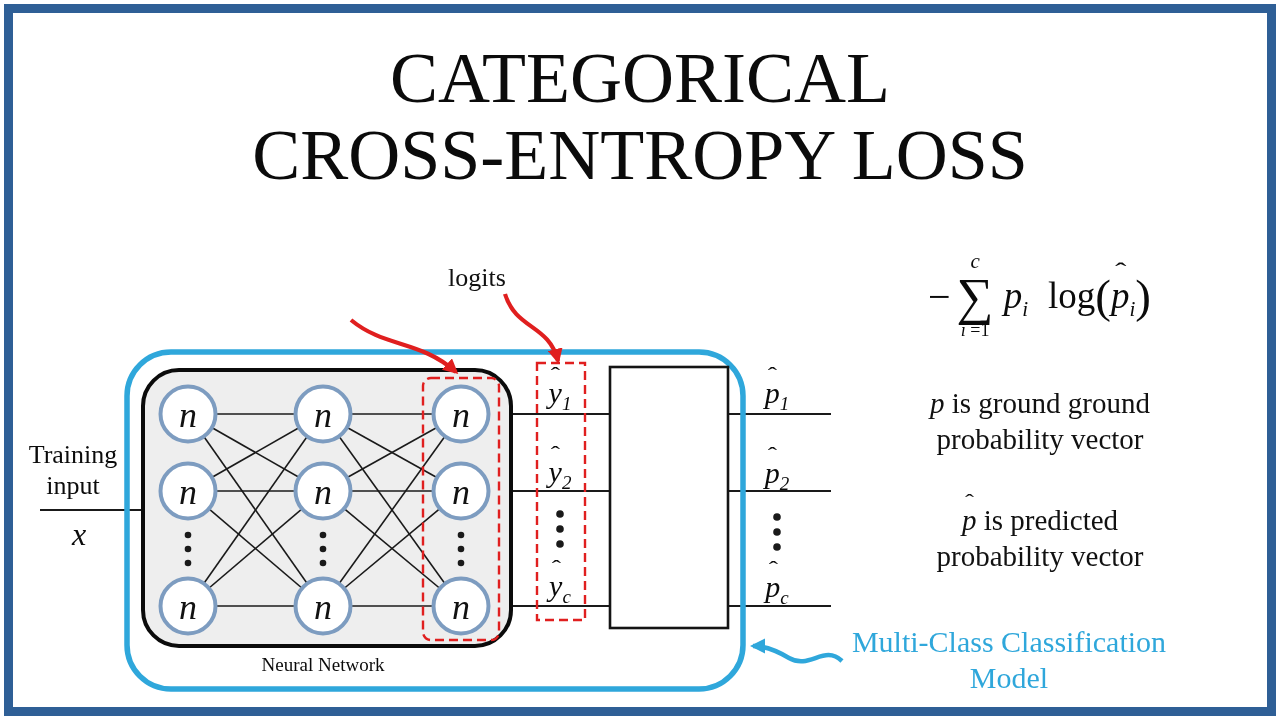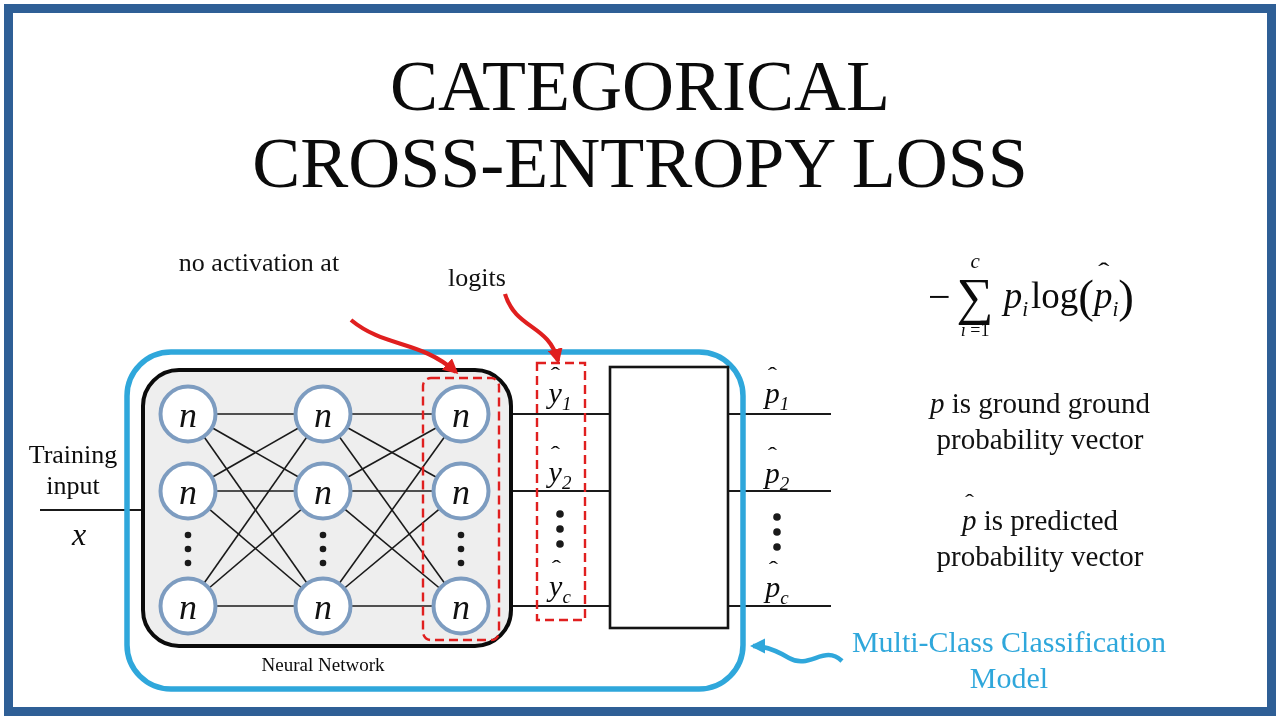--- a/index.html
+++ b/index.html
@@ -6,21 +6,21 @@
   .page{
     position:relative;width:1280px;height:720px;background:#ffffff;
     font-family:"Liberation Serif","DejaVu Serif",serif;color:#0b0b0b;overflow:hidden;
   }
   .frame{position:absolute;inset:4px;border:9px solid #2f5f96;pointer-events:none;}
   svg.shapes{position:absolute;left:0;top:0;width:1280px;height:720px;}
 
   .abs{position:absolute;}
   .ctr{text-align:center;}
 
-  .title{left:0;right:0;top:48px;font-size:72px;line-height:77px;color:#0b0b0b;text-align:center;white-space:nowrap;}
+  .title{left:0;right:0;top:40px;font-size:72px;line-height:77px;color:#0b0b0b;text-align:center;white-space:nowrap;}
 
   .annot{font-size:26px;line-height:34px;color:#111;}
   .no-act{left:148px;top:246px;width:222px;}
   .logits{left:421px;top:261px;width:112px;}
 
   .train{left:14px;top:439px;width:118px;font-size:26px;line-height:31px;}
   .xin{left:19px;top:516px;width:120px;font-size:32px;font-style:italic;}
 
   .nn-caption{left:218px;top:654px;width:210px;font-size:19px;}
   .softmax-lbl{left:610px;top:367px;width:118px;height:261px;display:flex;align-items:center;justify-content:center;font-size:29px;}
@@ -39,21 +39,21 @@
   .formula{left:928px;top:244px;width:340px;height:104px;display:flex;align-items:center;font-size:37px;}
   .f-minus{font-size:40px;margin-right:6px;}
   .sigma-stack{display:inline-flex;flex-direction:column;align-items:center;line-height:1;}
   .s-top{font-size:21px;font-style:italic;line-height:1;}
   .s-sigma{font-size:52px;line-height:0.95;}
   .s-bot{font-size:18px;line-height:1.1;}
   .s-bot .it{font-style:italic;}
   .f-body{margin-left:10px;white-space:nowrap;}
   .fp{font-style:italic;}
   .f-body sub{font-size:21px;font-style:italic;}
-  .flog{margin-left:3px;}
+  .flog{margin-left:20px;}
   .fparen{font-size:47px;vertical-align:-4px;}
 
   .legend{left:878px;width:324px;font-size:29px;line-height:36px;text-align:center;color:#111;}
   .leg1{top:385px;}
   .leg2{top:502px;}
   .legend .sym{font-style:italic;}
 
   .model-lbl{left:809px;top:624px;width:400px;font-size:30px;line-height:36px;text-align:center;color:#2fa7db;}
 </style>
 </head>
@@ -160,21 +160,20 @@
   </svg>
 
   <div class="frame"></div>
 
   <div class="abs title">
     <div>CATEGORICAL</div>
     <div>CROSS-ENTROPY LOSS</div>
   </div>
 
   <div class="abs annot ctr no-act">
-    <div>no activation at</div>
   </div>
   <div class="abs annot ctr logits">logits</div>
 
   <div class="abs formula">
     <span class="f-minus">−</span>
     <span class="sigma-stack">
       <span class="s-top">c</span>
       <span class="s-sigma">∑</span>
       <span class="s-bot"><span class="it">i</span> <span>=1</span></span>
     </span>

